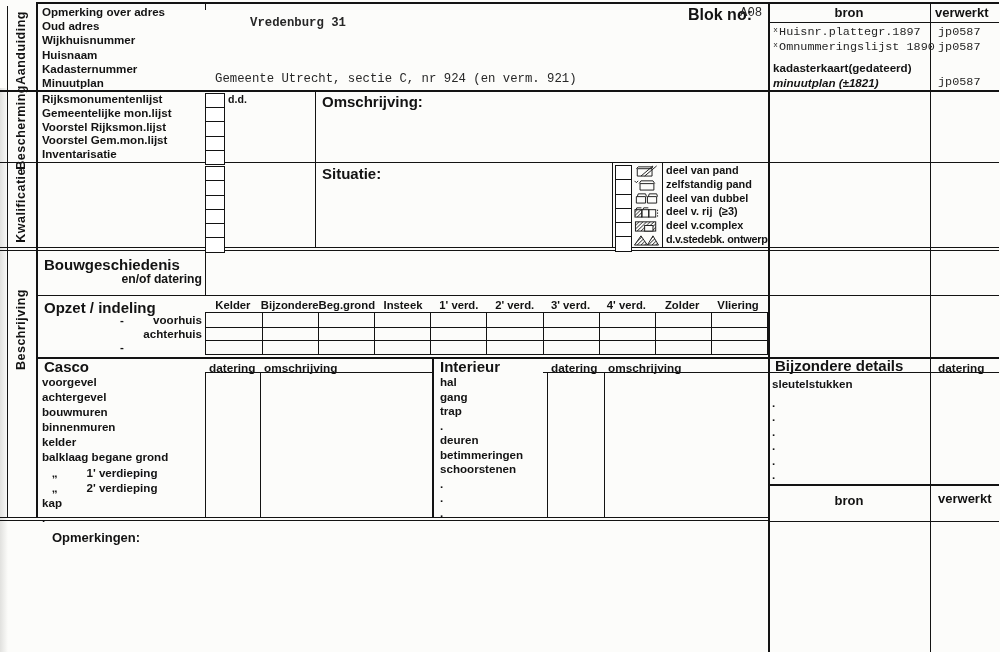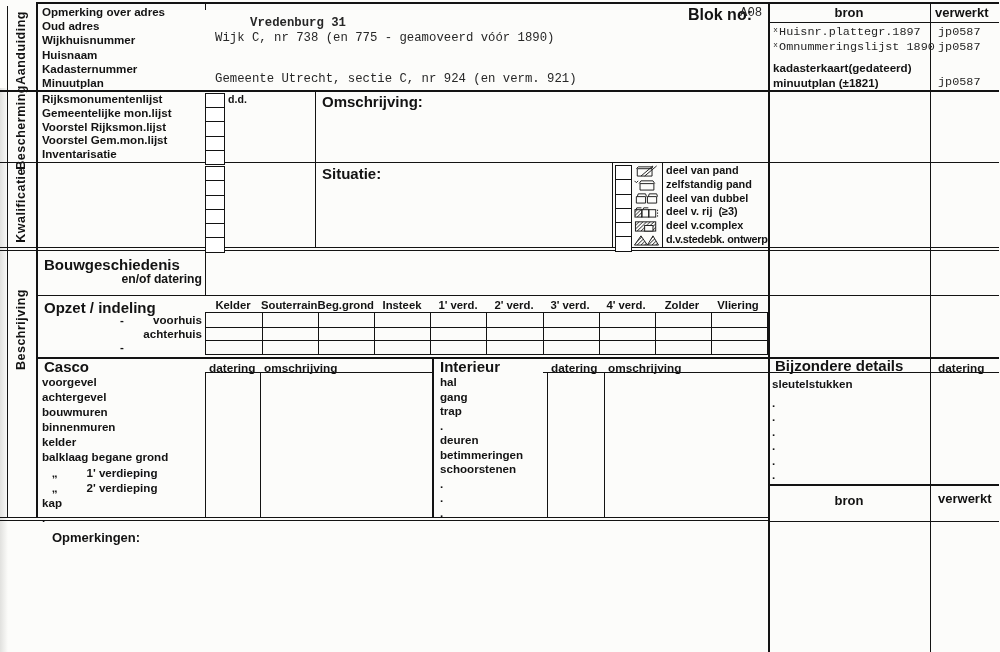--- a/index.html
+++ b/index.html
@@ -91,35 +91,34 @@
 
   <div class="rows" style="left:42px;top:5px;">
     <div style="height:14.2px">Opmerking over adres</div>
     <div style="height:14.2px">Oud adres</div>
     <div style="height:14.2px">Wijkhuisnummer</div>
     <div style="height:14.2px">Huisnaam</div>
     <div style="height:14.2px">Kadasternummer</div>
     <div style="height:14.2px">Minuutplan</div>
   </div>
   <div class="typed" style="left:215px;top:16px;font-weight:700;margin-left:35px;">Vredenburg 31</div>
-  <div class="typed" style="left:215px;top:31px;">Wijk C, nr 738 (en 775 - geamoveerd vóór 1890)</div>
   <div class="typed" style="left:215px;top:72px;">Gemeente Utrecht, sectie C, nr 924 (en verm. 921)</div>
 
   <div class="shdr" style="left:688px;top:6px;font-size:16px;">Blok no:</div>
   <div class="typed" style="left:740px;top:6px;">A08</div>
 
   <div class="shdr" style="left:768px;top:5px;width:162px;text-align:center;font-size:13px;">bron</div>
   <div class="shdr" style="left:935px;top:5px;font-size:13px;">verwerkt</div>
 
   <div class="typed" style="left:772px;top:25px;font-size:11.8px;"><span>ˣ</span><span>Huisnr.plattegr.1897</span></div>
   <div class="typed" style="left:938px;top:25px;font-size:11.8px;">jp0587</div>
   <div class="typed" style="left:772px;top:40px;font-size:11.8px;"><span>ˣ</span><span>Omnummeringslijst 1890</span></div>
   <div class="typed" style="left:938px;top:40px;font-size:11.8px;">jp0587</div>
   <div class="lbl" style="left:773px;top:61px;">kadasterkaart(gedateerd)</div>
-  <div class="lbl" style="left:773px;top:76px;">minuutplan (±1821)</div>
+  <div class="lbl" style="left:773px;top:76px;font-style:italic;">minuutplan (±1821)</div>
   <div class="typed" style="left:938px;top:75px;font-size:11.8px;">jp0587</div>
 
   <div class="rows" style="left:42px;top:92px;">
     <div style="height:13.8px">Rijksmonumentenlijst</div>
     <div style="height:13.8px">Gemeentelijke mon.lijst</div>
     <div style="height:13.8px">Voorstel Rijksmon.lijst</div>
     <div style="height:13.8px">Voorstel Gem.mon.lijst</div>
     <div style="height:13.8px">Inventarisatie</div>
   </div>
   <div class="cbstack" style="left:205px;top:93px;width:18px;">
@@ -201,21 +200,21 @@
     <div style="height:13.8px;font-size:10.9px;">deel v.complex</div>
     <div style="height:13.8px;font-size:10.9px;letter-spacing:-0.3px;">d.v.stedebk. ontwerp</div>
   </div>
 
   <div class="hdr" style="left:44px;top:256px;">Bouwgeschiedenis</div>
   <div class="shdr" style="left:44px;top:272px;width:158px;text-align:right;font-size:12.2px;">en/of datering</div>
 
   <div class="hdr" style="left:44px;top:299px;">Opzet / indeling</div>
   <div class="opzhead">
     <div>Kelder</div>
-    <div>Souterrain</div>
+    <div>Bijzondere</div>
     <div>Beg.grond</div>
     <div>Insteek</div>
     <div>1' verd.</div>
     <div>2' verd.</div>
     <div>3' verd.</div>
     <div>4' verd.</div>
     <div>Zolder</div>
     <div>Vliering</div>
   </div>
   <div class="lbl" style="left:120px;top:313px;">-</div>

